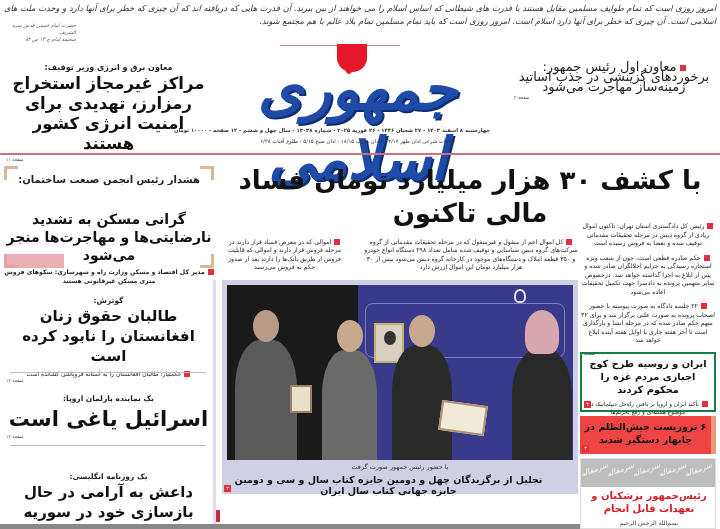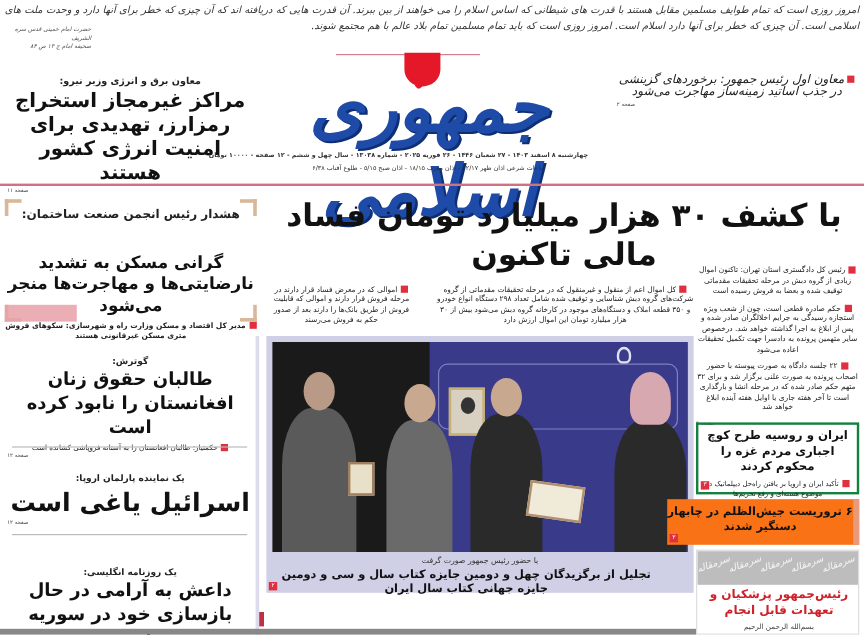--- a/index.html
+++ b/index.html
@@ -12,21 +12,21 @@
   .masthead { position: absolute; top: 40px; left: 225px; width: 265px; height: 110px; }
   .mast-topline { position: absolute; top: 5px; left: 55px; width: 120px; height: 1px; background: #d08090; }
   .logo-drop { position: absolute; top: 4px; left: 112px; width: 30px; height: 28px; background: #e5182a; border-radius: 0 0 50% 50%; }
   .logo-drop2 { position: absolute; top: 20px; left: 120px; width: 8px; height: 14px; background: #e5182a; border-radius: 50%; }
   .logo-text { position: absolute; top: 14px; left: 0; width: 265px; text-align: center; font-family: "DejaVu Serif", serif; font-size: 58px; font-weight: bold; color: #1e4aa8; line-height: 70px; font-style: italic; text-shadow: 2px 2px 0 #0e2f74; letter-spacing: -1px; }
   .mast-date { position: absolute; top: 86px; left: 0; width: 265px; text-align: center; font-size: 5.3px; font-weight: bold; color: #333; line-height: 8px; white-space: nowrap; }
   .mast-times { position: absolute; top: 97px; left: 0; width: 265px; text-align: center; font-size: 5.3px; color: #333; line-height: 8px; white-space: nowrap; }
 
   .top-right { position: absolute; top: 58px; right: 6px; width: 200px; text-align: center; }
   .top-right h2 { font-size: 18px; line-height: 22px; font-weight: bold; color: #111; }
-  .top-right .sub { font-size: 10px; line-height: 10px; margin-top: 4px; color: #222; font-style: italic; }
+  .top-right .sub { font-size: 13px; line-height: 10px; margin-top: 4px; color: #222; }
   .bullet { display: inline-block; width: 6px; height: 6px; background: #e03040; margin-left: 3px; vertical-align: middle; }
   .page-ref { font-size: 4.5px; color: #444; text-align: left; margin-top: 3px; }
 
   .top-left { position: absolute; top: 62px; left: 6px; width: 205px; text-align: center; }
   .top-left .kicker { font-size: 8px; font-weight: bold; color: #222; line-height: 12px; }
   .top-left h2 { font-size: 16.5px; line-height: 20px; font-weight: bold; color: #111; }
 
   .rule-top { position: absolute; top: 153px; left: 0; width: 720px; height: 2px; background: #d07080; }
 
   .main-head { position: absolute; top: 164px; left: 225px; width: 490px; text-align: center; }
@@ -61,21 +61,21 @@
   .photo-tag { position: absolute; bottom: 2px; left: 2px; width: 7px; height: 7px; background: #e03040; color: #fff; font-size: 5px; text-align: center; line-height: 7px; }
 
   .right-col { position: absolute; top: 222px; right: 4px; width: 136px; }
   .right-col p { font-size: 6.2px; line-height: 8.5px; color: #222; text-align: center; margin-bottom: 6px; }
 
   .box-iran { position: absolute; top: 352px; right: 4px; width: 136px; height: 60px; border: 2px solid #15803d; text-align: center; padding: 3px; }
   .box-iran h3 { font-size: 9.8px; line-height: 13px; font-weight: bold; color: #111; }
   .box-iran p { font-size: 5.8px; line-height: 8px; color: #222; margin-top: 4px; }
   .box-tag { position: absolute; bottom: 2px; left: 2px; width: 7px; height: 7px; background: #e03040; color: #fff; font-size: 5px; text-align: center; line-height: 7px; }
 
-  .box-terror { position: absolute; top: 416px; right: 4px; width: 160px; height: 38px; background: #f97316; border-right: 5px solid #e89a7a; text-align: center; padding-top: 4px; }
+  .box-terror { position: absolute; top: 416px; right: 4px; width: 136px; height: 38px; background: #ef4444; border-right: 5px solid #e89a7a; text-align: center; padding-top: 4px; }
   .box-terror h3 { font-size: 9.5px; line-height: 13px; font-weight: bold; color: #111; }
 
   .box-edit { position: absolute; top: 458px; right: 4px; width: 136px; height: 71px; background: #ffffff; border: 1px solid #ddd; overflow: hidden; }
   .edit-band { position: absolute; top: 0; left: 0; width: 136px; height: 28px; background: #bdbdbd; }
   .edit-band span { position: absolute; top: 6px; font-size: 8px; color: #f4f4f4; font-style: italic; transform: rotate(-20deg); }
   .box-edit h3 { position: absolute; top: 30px; left: 0; width: 136px; text-align: center; font-size: 10px; line-height: 13px; font-weight: bold; color: #d0202a; }
   .box-edit .bism { position: absolute; top: 60px; left: 0; width: 136px; text-align: center; font-size: 6px; color: #444; }
   .box-housing { position: absolute; top: 166px; left: 4px; width: 210px; height: 102px; text-align: center; }
   .corner { position: absolute; width: 14px; height: 14px; border-color: #d8b898; border-style: solid; }
   .c-tl { top: 0; left: 0; border-width: 3px 0 0 3px; }
@@ -115,21 +115,21 @@
   <div class="mast-date">چهارشنبه ۸ اسفند ۱۴۰۳ - ۲۷ شعبان ۱۴۴۶ - ۲۶ فوریه ۲۰۲۵ - شماره ۱۳۰۳۸ - سال چهل و ششم - ۱۲ صفحه - ۱۰۰۰۰ تومان</div>
   <div class="mast-times">ساعات شرعی   اذان ظهر ۱۲/۱۷ - اذان مغرب ۱۸/۱۵ - اذان صبح ۵/۱۵ - طلوع آفتاب ۶/۳۸</div>
 </div>
 
 <div class="top-right">
   <div class="sub"><span class="bullet"></span><span>معاون اول رئیس جمهور: برخوردهای گزینشی در جذب اساتید زمینه‌ساز مهاجرت می‌شود</span></div>
   <div class="page-ref">صفحه ۲</div>
 </div>
 
 <div class="top-left">
-  <div class="kicker">معاون برق و انرژی وزیر نیرو:</div>
+  <div class="kicker">معاون برق و انرژی وزیر توقیف:</div>
   <h2>مراکز غیرمجاز استخراج رمزارز، تهدیدی برای امنیت انرژی کشور هستند</h2>
   <div class="page-ref">صفحه ۱۱</div>
 </div>
 
 <div class="rule-top"></div>
 
 <div class="main-head">
   <h1>با کشف ۳۰ هزار میلیارد تومان فساد مالی تاکنون</h1>
 </div>
 

